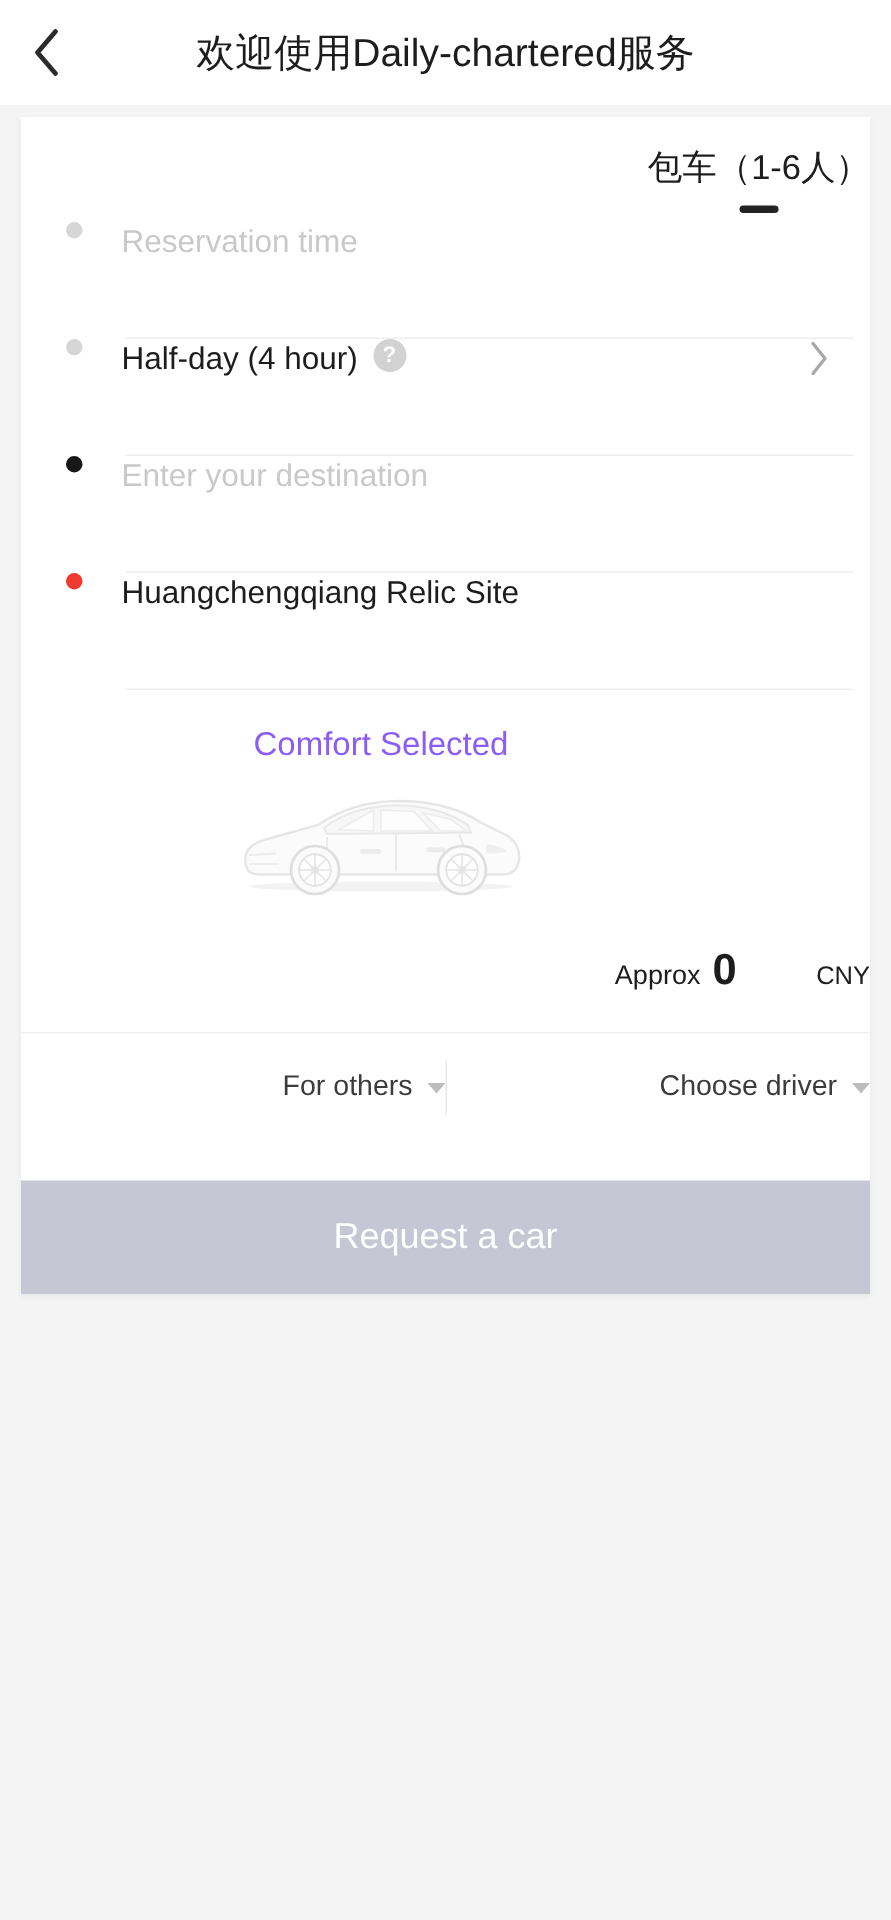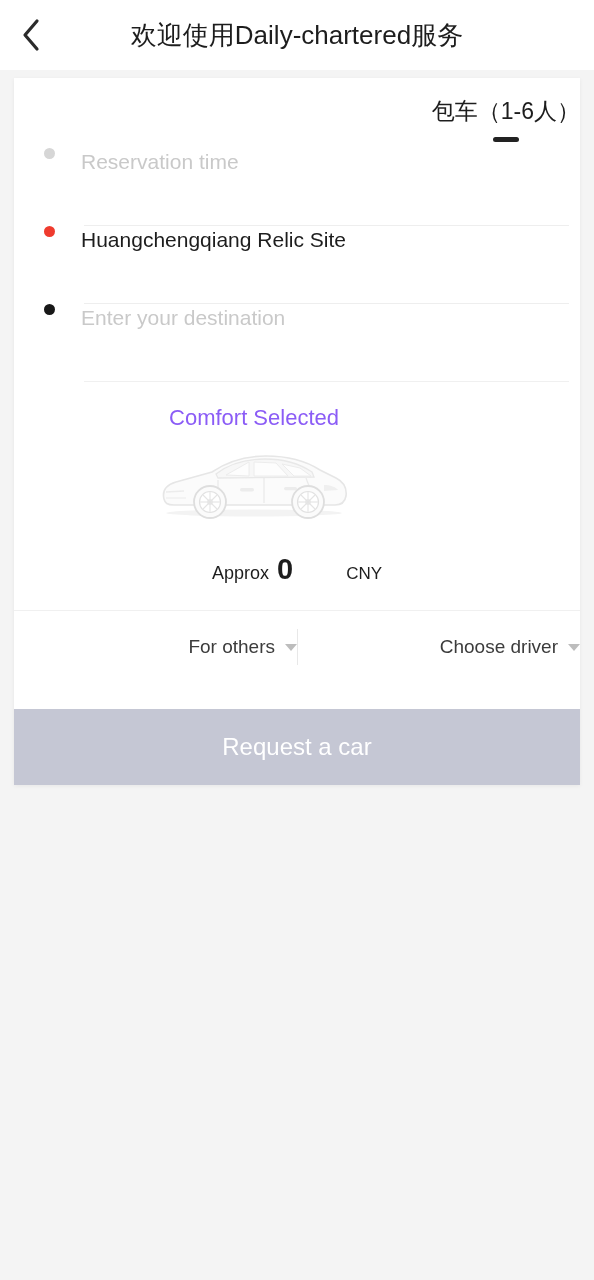--- a/index.html
+++ b/index.html
@@ -187,21 +187,21 @@
     height: 80px;
     display: flex;
     align-items: center;
     justify-content: center;
   }
 
   .price {
     margin-top: 22px;
     display: flex;
     align-items: baseline;
-    justify-content: center;
+    justify-content: flex-end;
     color: #1d1d1d;
   }
   .price-approx { font-size: 18px; }
   .price-value  { font-size: 29px; font-weight: bold; margin: 0 8px; line-height: 1; }
   .price-unit   { font-size: 17px; margin-left: 45px; }
 
   
   .options {
     height: 72px;
     display: flex;
@@ -277,31 +277,42 @@
   </div>
 
   <div class="form">
 
     <div class="form-row">
       <span class="dot grey"></span>
       <span class="row-label placeholder">Reservation time</span>
       <span class="row-divider"></span>
     </div>
 
+    <div class="form-row">
+      <span class="dot grey"></span>
+      <span class="row-label">Half-day (4 hour)</span>
+      <span class="help-badge">?</span>
+      <span class="row-chevron">
+        <svg width="16" height="26" viewBox="0 0 16 26" fill="none">
+          <path d="M4 3 L12 13 L4 23" stroke="#a8a8a8" stroke-width="2.2" stroke-linecap="round" stroke-linejoin="round"></path>
+        </svg>
+      </span>
+      <span class="row-divider"></span>
+    </div>
+
+    <div class="form-row">
+      <span class="dot black"></span>
+      <span class="row-label placeholder">Enter your destination</span>
+      <span class="row-divider last"></span>
+    </div>
 
     <div class="form-row">
       <span class="dot red"></span>
       <span class="row-label">Huangchengqiang Relic Site</span>
       <span class="row-divider"></span>
-    </div>
-
-    <div class="form-row">
-      <span class="dot black"></span>
-      <span class="row-label placeholder">Enter your destination</span>
-      <span class="row-divider last"></span>
     </div>
 
   </div>
 
   <div class="car-section">
     <div class="car-track" style="transform: translateX(-43px);">
 
       <div class="car-card">
         <div class="car-title">Comfort Selected</div>
         <div class="car-art">

